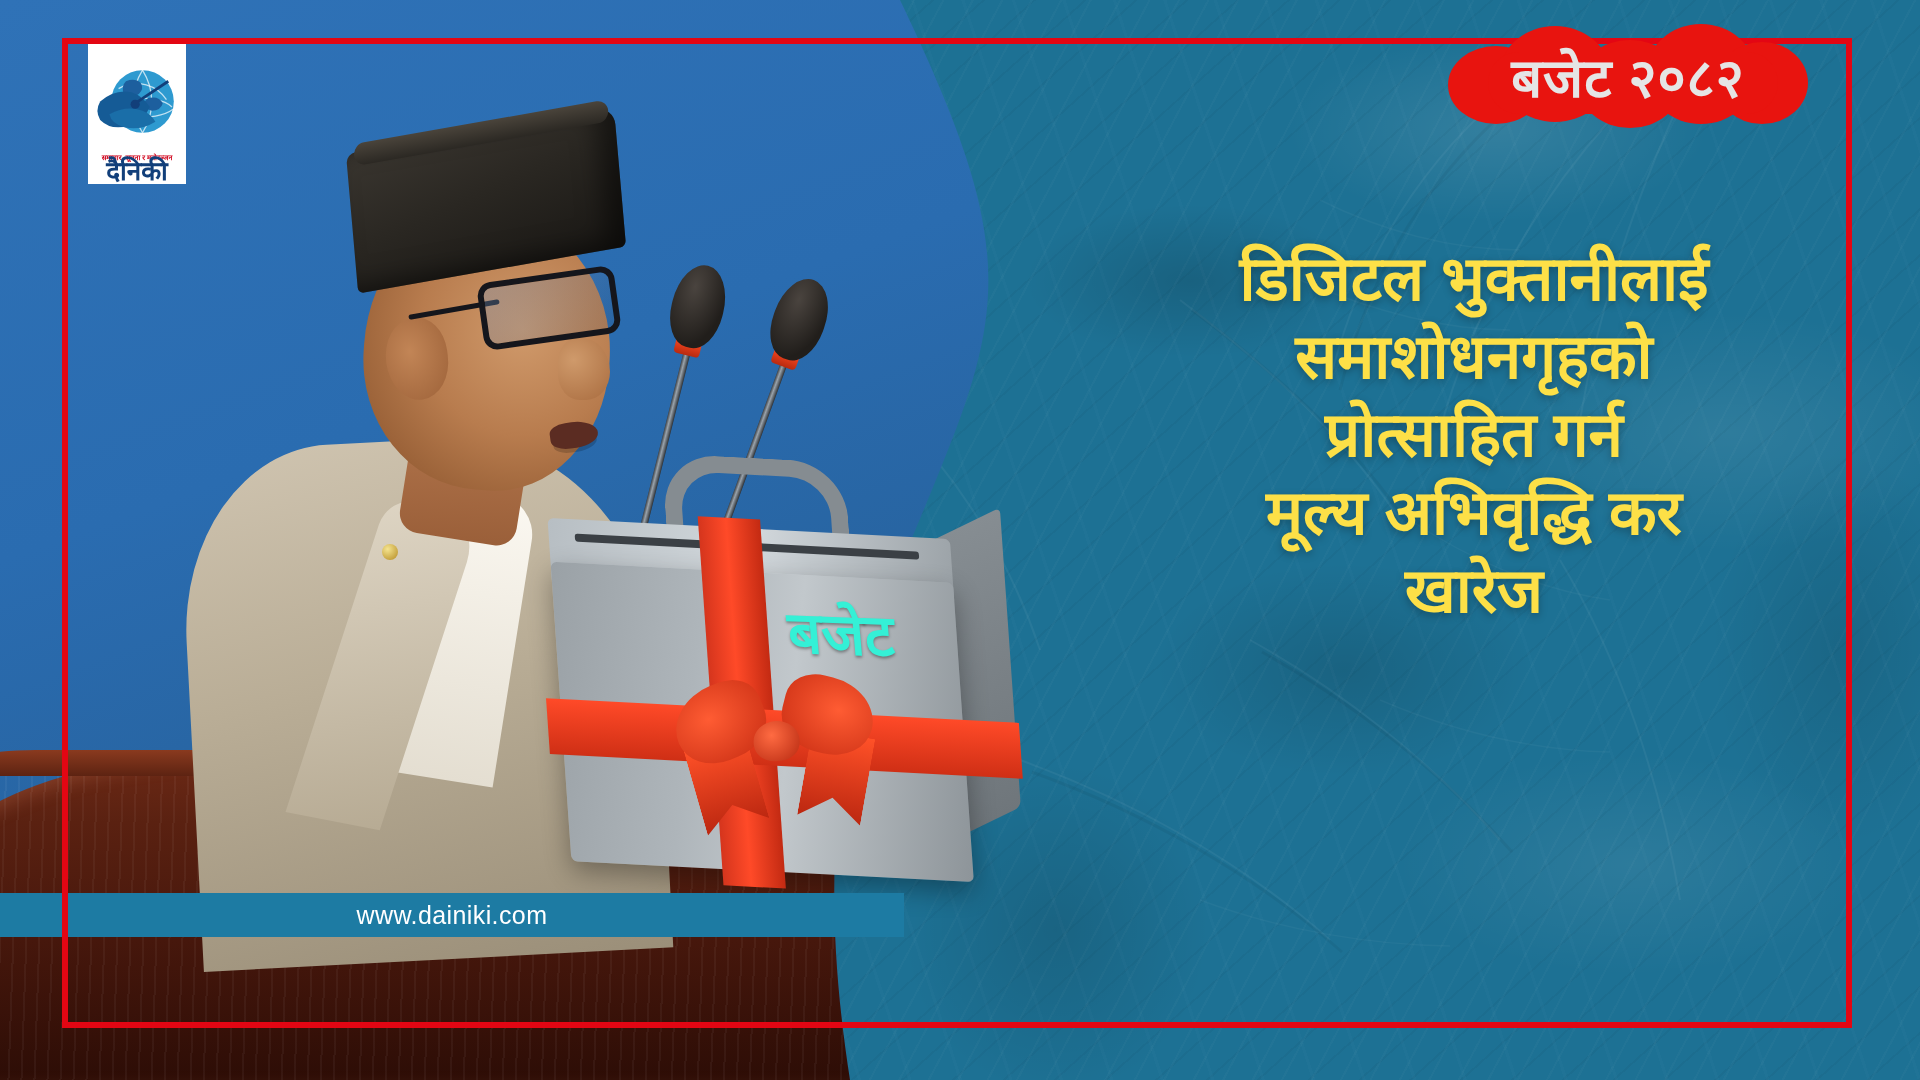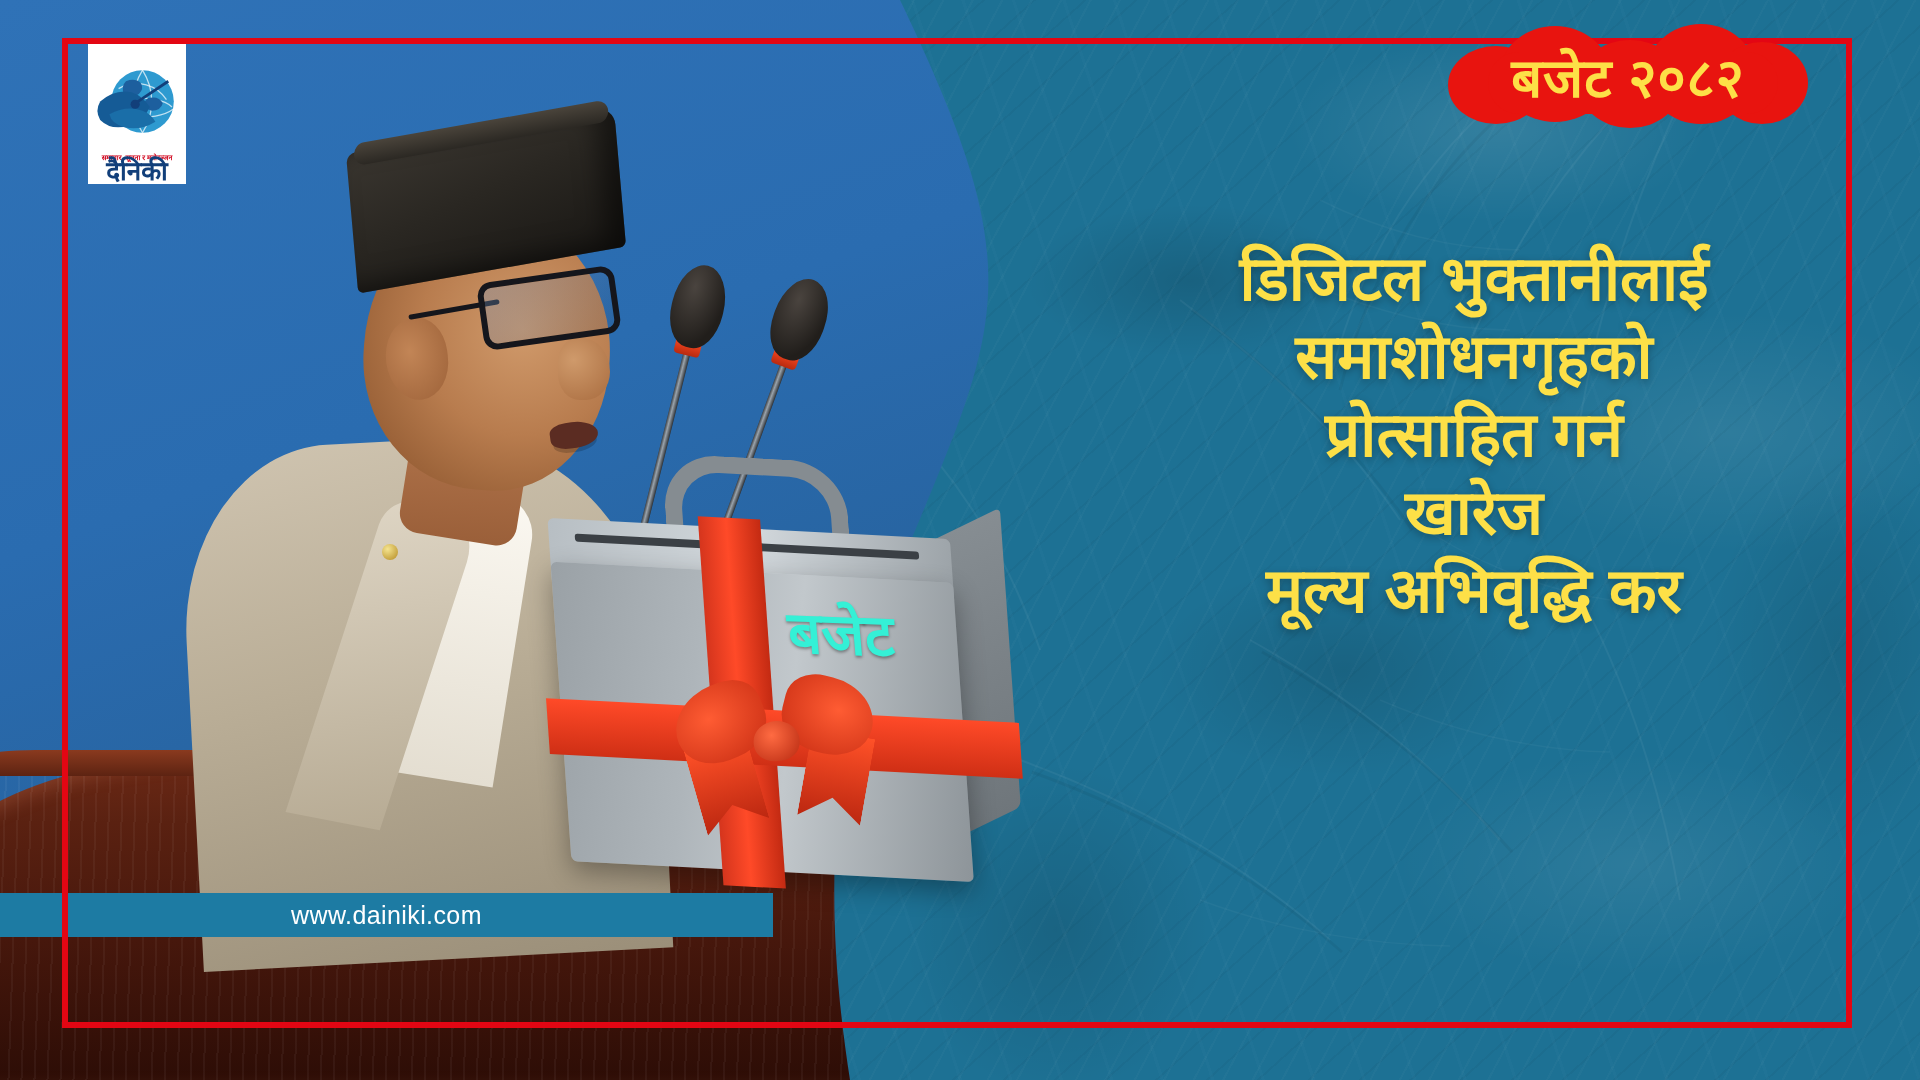--- a/index.html
+++ b/index.html
@@ -312,21 +312,21 @@
   .badge .b3 { left: 130px; top: 18px; width: 104px; height: 88px; }
   .badge .b4 { left: 198px; top: 2px;  width: 110px; height: 100px; }
   .badge .b5 { left: 268px; top: 20px; width: 92px;  height: 82px; }
   .badge .b6 { left: 40px;  top: 30px; width: 290px; height: 62px; border-radius: 34px; }
   .badge-text {
     position: absolute;
     inset: 0;
     display: flex;
     align-items: center;
     justify-content: center;
-    color: #fde047;
+    color: #e5e5e5;
     font-size: 54px;
     font-weight: 700;
     letter-spacing: 1px;
     white-space: nowrap;
     z-index: 3;
   }
 
   
   .logo {
     position: absolute;
@@ -351,21 +351,21 @@
     line-height: 1;
     margin-top: -4px;
   }
   .logo-tag { color:#d0021b; font-size: 7px; font-weight:700; line-height:1; margin-bottom: 1px; }
 
   
   .url-strip {
     position: absolute;
     left: 0;
     top: 893px;
-    width: 773px;
+    width: 904px;
     height: 44px;
     background: #1d7ba3;
     z-index: 35;
     display: flex;
     align-items: center;
     justify-content: center;
   }
   .url-strip span {
     color: #ffffff;
     font-size: 25px;
@@ -453,22 +453,22 @@
       <div class="bow-r"></div>
       <div class="bow-knot"></div>
     </div>
     <div class="bc-label">बजेट</div>
   </div>
 
   <div class="headline">
     <span class="ln">डिजिटल भुक्तानीलाई</span>
     <span class="ln">समाशोधनगृहको</span>
     <span class="ln">प्रोत्साहित गर्न</span>
+    <span class="ln">मूल्य अभिवृद्धि कर</span>
     <span class="ln">खारेज</span>
-    <span class="ln">मूल्य अभिवृद्धि कर</span>
   </div>
 
   <div class="badge">
     <span class="blob b1"></span>
     <span class="blob b2"></span>
     <span class="blob b3"></span>
     <span class="blob b4"></span>
     <span class="blob b5"></span>
     <span class="blob b6"></span>
     <span class="badge-text">बजेट २०८२</span>

